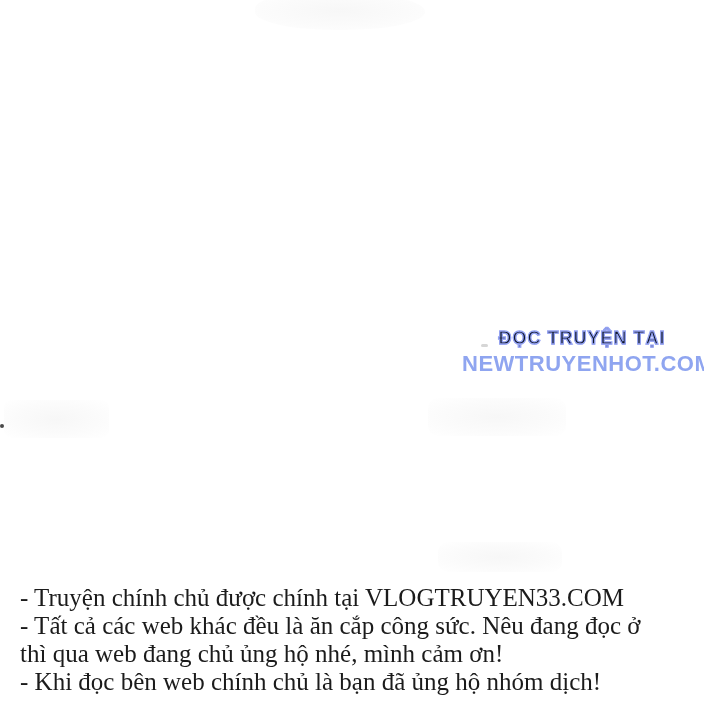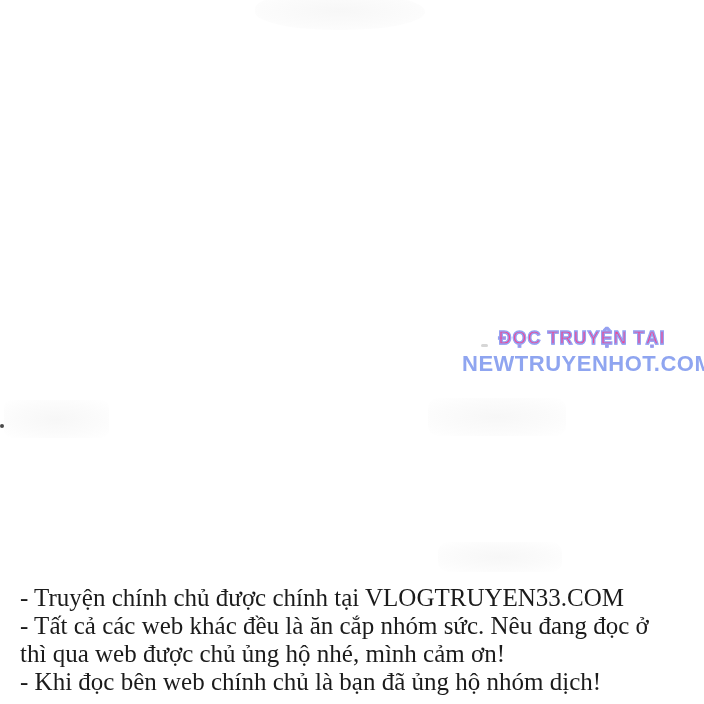--- a/index.html
+++ b/index.html
@@ -33,21 +33,21 @@
     position:absolute;
     left:462px;top:328px;width:240px;
     text-align:center;
     font-family:"Liberation Sans", sans-serif;
     font-weight:bold;
     user-select:none;
   }
   .wm-line1{
     font-size:18px;
     letter-spacing:1px;
-    color:#ec4899;
+    color:#0f172a;
     -webkit-text-stroke:1.3px #94a2f2;
     text-shadow:0 1px 0 #b9c2f7;
   }
   .wm-line2{
     margin-top:2px;
     font-size:22px;
     letter-spacing:0.5px;
     color:#8fa5f0;
   }
   
@@ -73,18 +73,18 @@
   <div class="speck-dark"></div>
   <div class="speck-light"></div>
 
   <div class="watermark">
     <div class="wm-line1">ĐỌC TRUYỆN TẠI</div>
     <div class="wm-line2">NEWTRUYENHOT.COM</div>
   </div>
 
   <div class="notice">
     <div class="notice-line">- Truyện chính chủ được chính tại VLOGTRUYEN33.COM</div>
-    <div class="notice-line">- Tất cả các web khác đều là ăn cắp nhóm sức. Nêu đang đọc ở</div>
-    <div class="notice-line">thì qua web được chủ ủng hộ nhé, mình cảm ơn!</div>
+    <div class="notice-line">- Tất cả các web khác đều là ăn cắp công sức. Nêu đang đọc ở</div>
+    <div class="notice-line">thì qua web đang chủ ủng hộ nhé, mình cảm ơn!</div>
     <div class="notice-line">- Khi đọc bên web chính chủ là bạn đã ủng hộ nhóm dịch!</div>
   </div>
 
 </div>
 
 </body></html>

